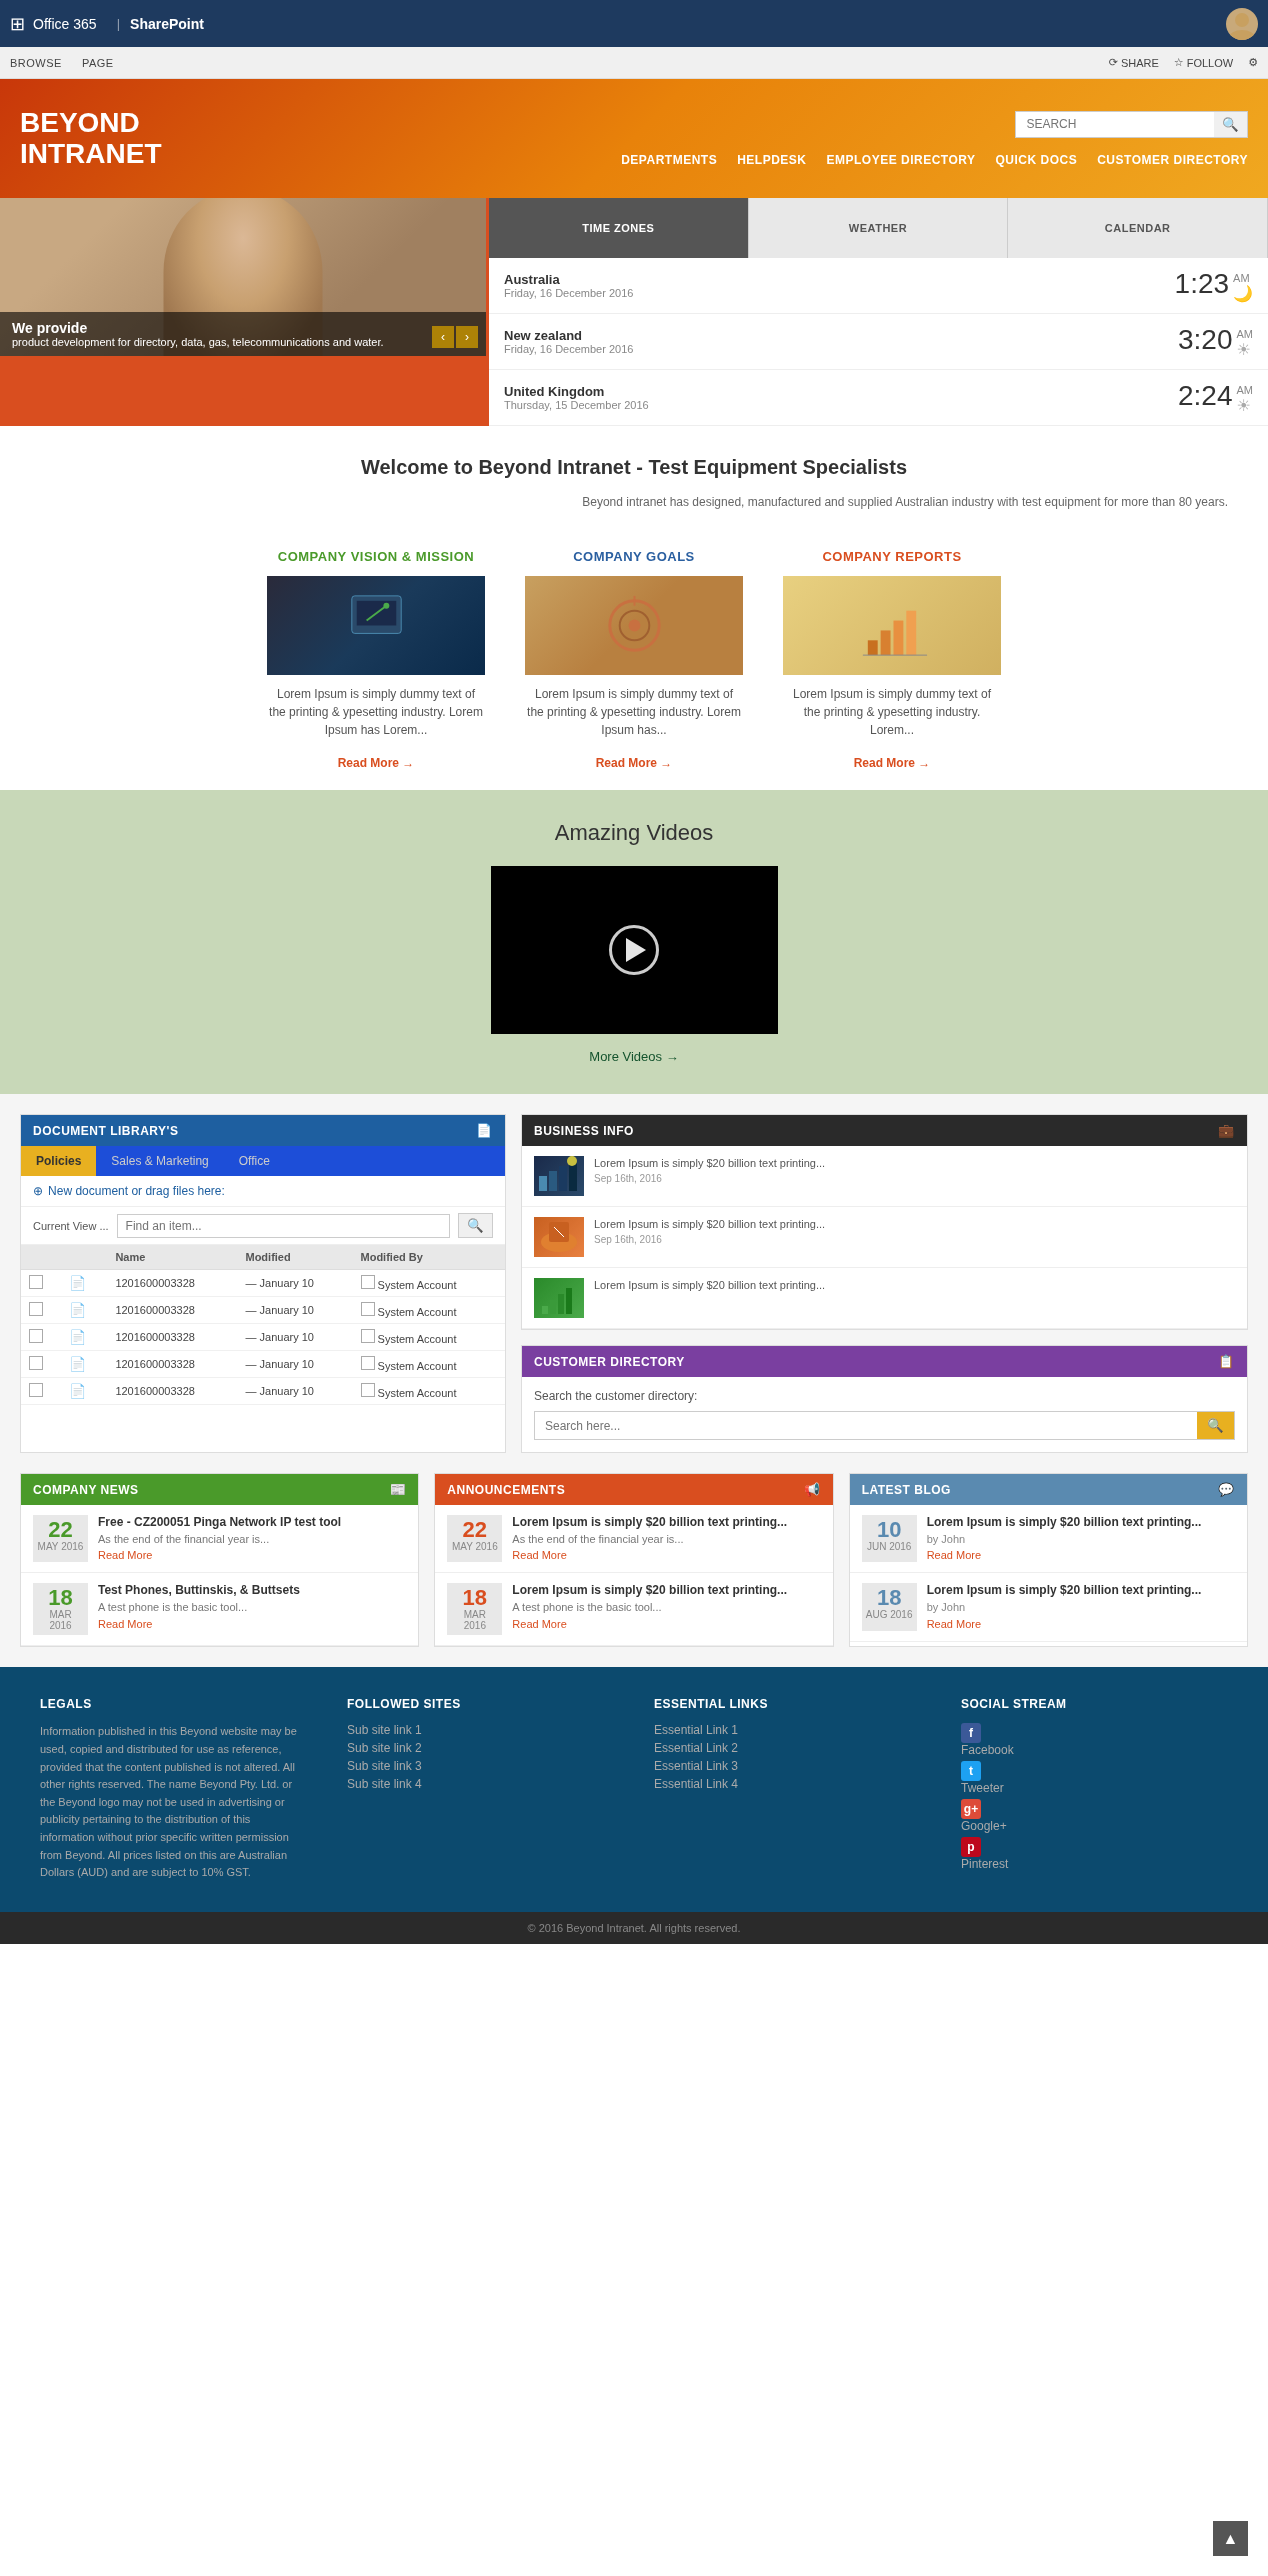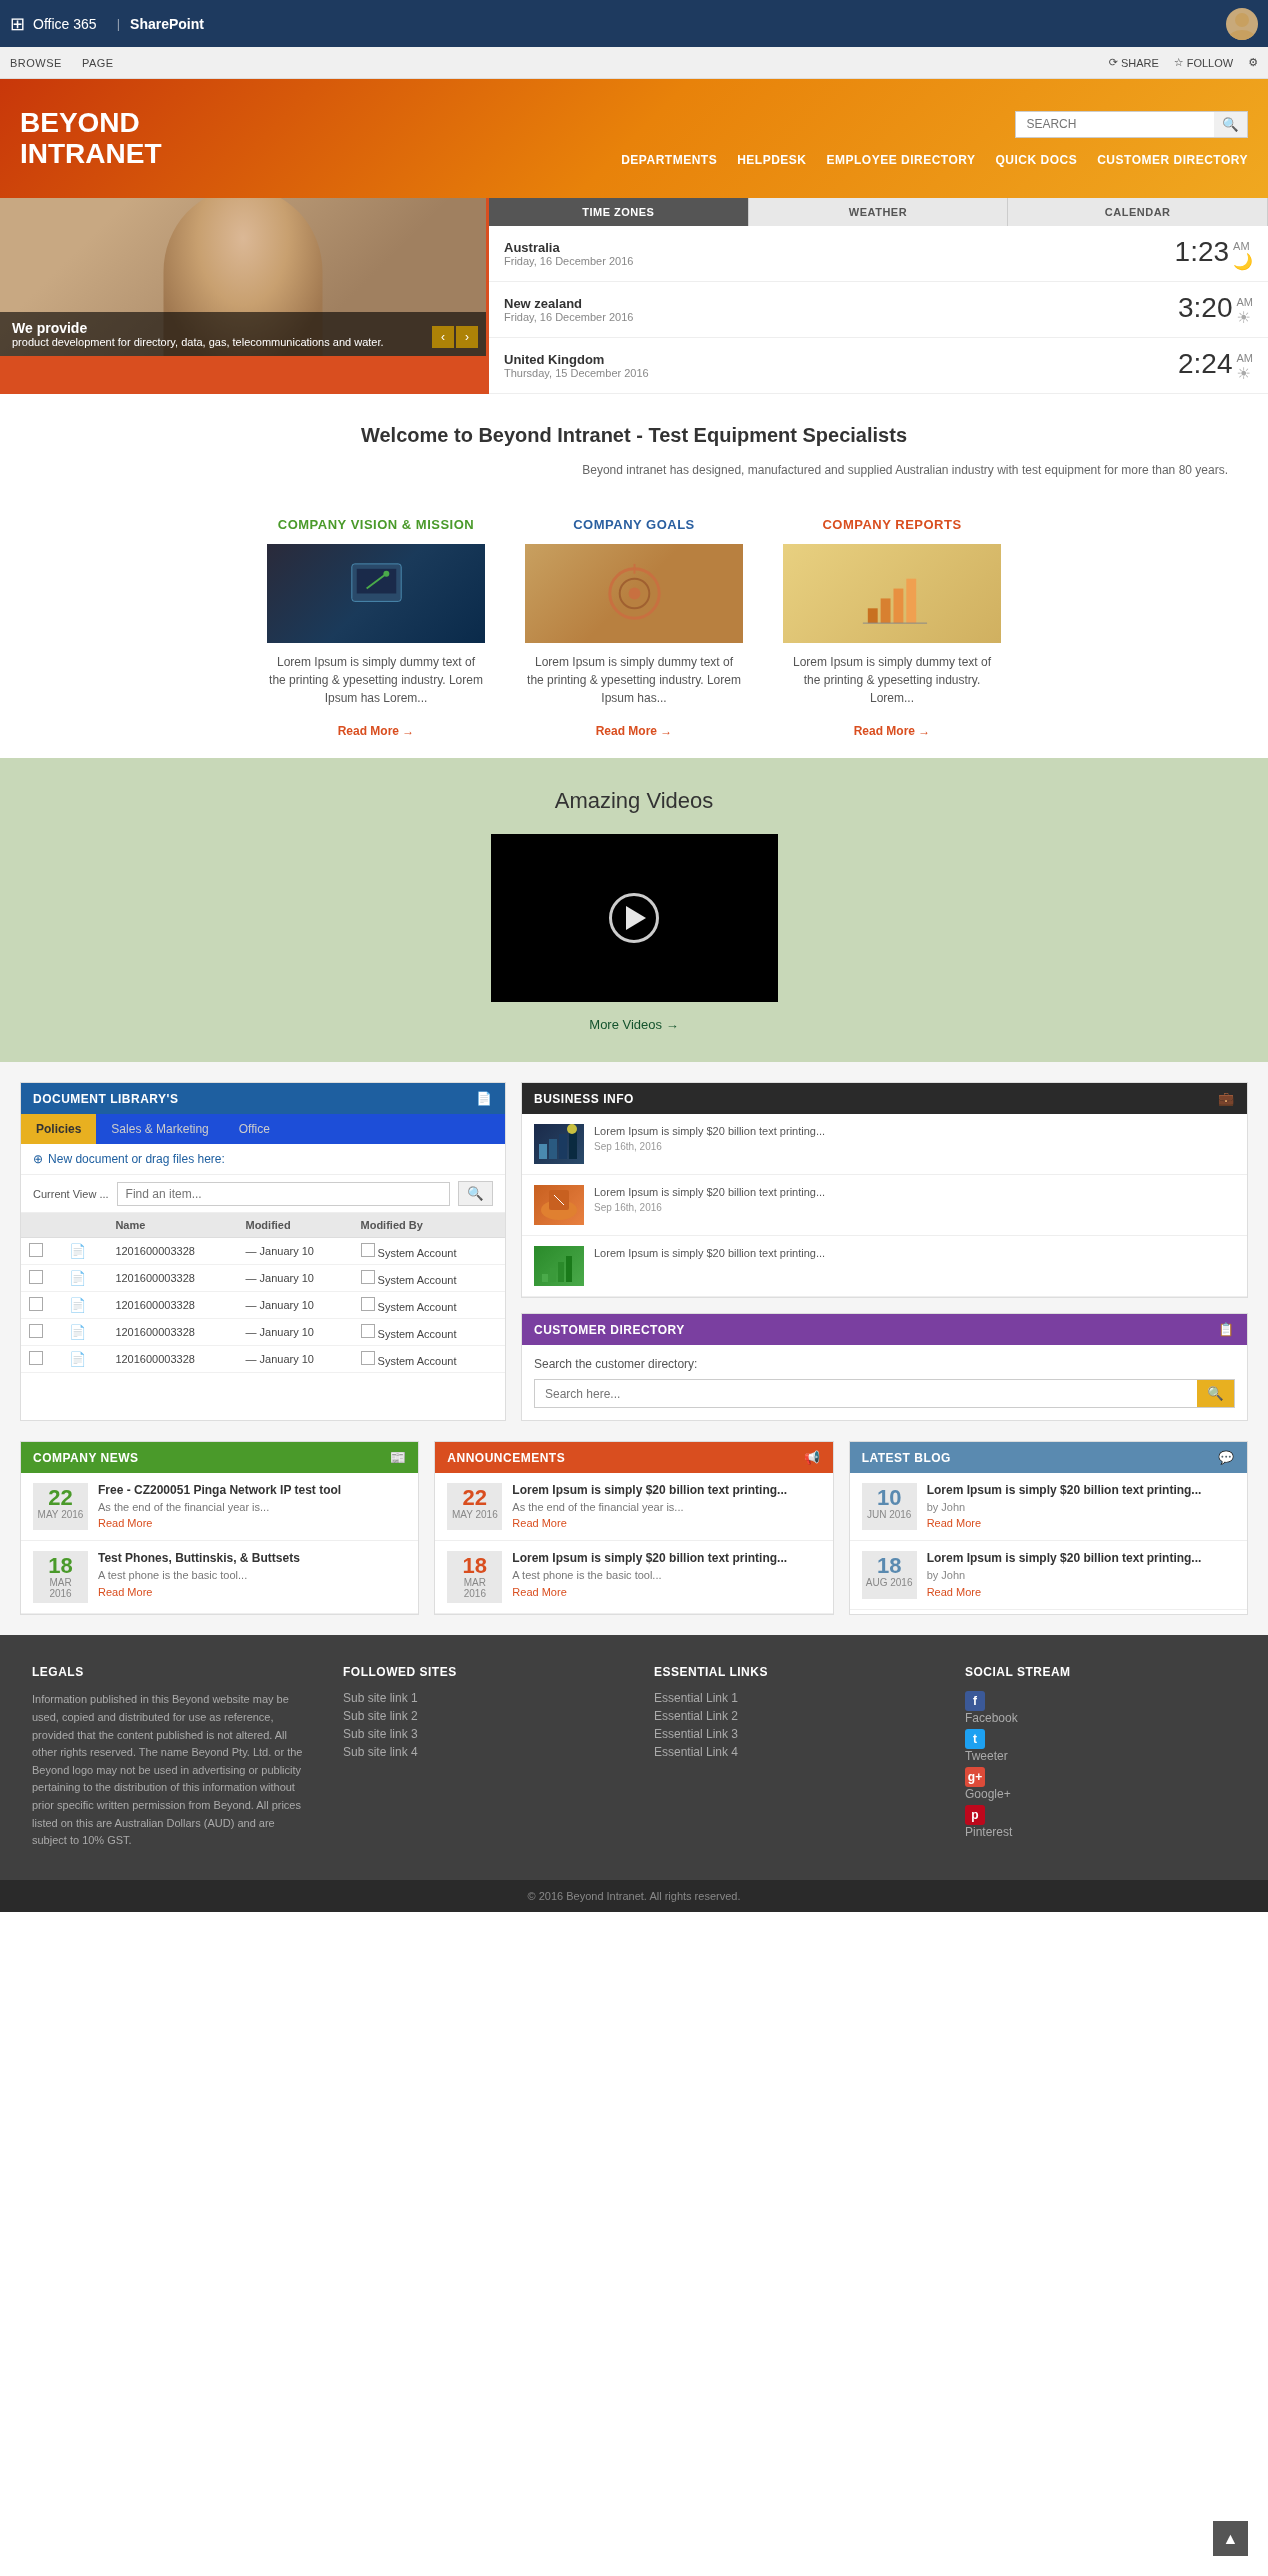--- a/index.html
+++ b/index.html
@@ -117,21 +117,21 @@
       flex: 1;
       background: #fff;
       border-left: 3px solid #d94e1f;
     }
     .tz-tabs {
       display: flex;
       background: #e8e8e8;
     }
     .tz-tab {
       flex: 1;
-      padding: 8px;
+      padding: 24px;
       text-align: center;
       font-size: 11px;
       font-weight: 600;
       cursor: pointer;
       border-right: 1px solid #ccc;
       text-transform: uppercase;
       letter-spacing: 0.5px;
     }
     .tz-tab.active { background: #555; color: #fff; }
     .tz-tab:not(.active) { color: #555; }
@@ -340,23 +340,23 @@
     .news-date-day-green { color: #4a9a2a; }
     .news-date-day-orange { color: #d94e1f; }
     .news-date-day-blue { color: #5a8ab0; }
     .news-content { flex: 1; }
     .news-title { font-size: 12px; font-weight: 600; color: #333; margin-bottom: 3px; }
     .news-excerpt { font-size: 11px; color: #777; line-height: 1.4; }
     .news-read-more { color: #d94e1f; font-size: 11px; text-decoration: none; }
 
     
     .site-footer {
-      background: #404040;
+      background: #0c4a6e;
       color: #ccc;
-      padding: 30px 32px;
+      padding: 30px 40px;
       display: flex;
       gap: 40px;
     }
     .footer-col { flex: 1; }
     .footer-col h4 { color: #fff; font-size: 12px; text-transform: uppercase; letter-spacing: 0.5px; margin-bottom: 12px; font-weight: 700; }
     .footer-col p { font-size: 11px; line-height: 1.6; color: #aaa; }
     .footer-col a { display: block; color: #aaa; text-decoration: none; font-size: 12px; margin-bottom: 4px; }
     .social-link { display: flex; align-items: center; gap: 8px; margin-bottom: 6px; color: #aaa; text-decoration: none; font-size: 12px; }
     .social-icon { width: 20px; height: 20px; border-radius: 3px; display: flex; align-items: center; justify-content: center; color: #fff; font-size: 12px; font-weight: 700; flex-shrink: 0; }
     .fb { background: #3b5998; }

